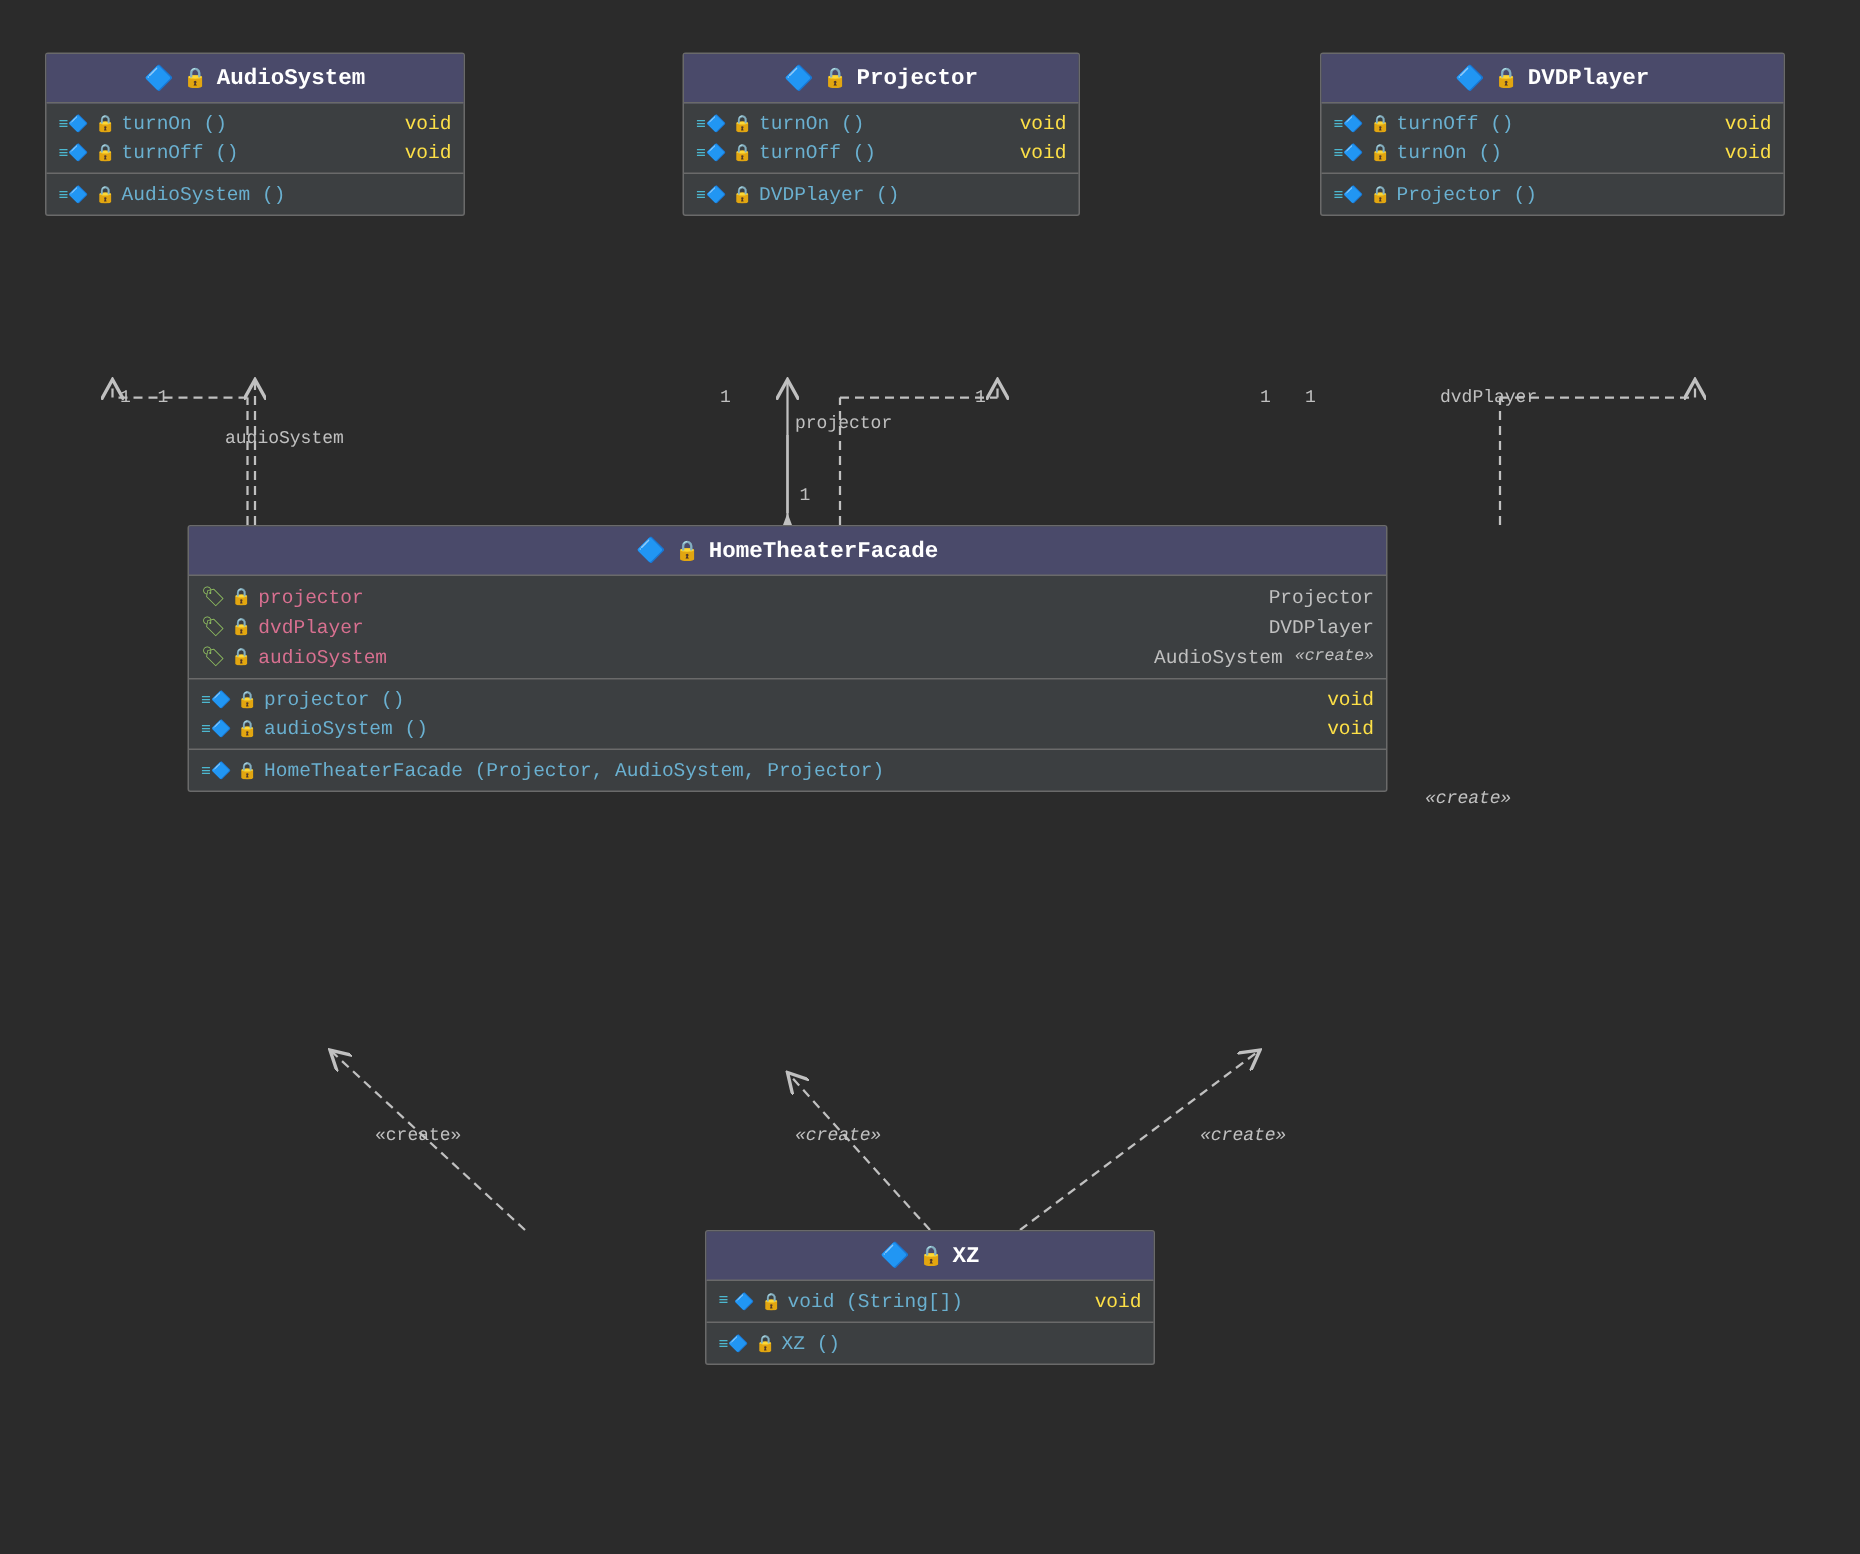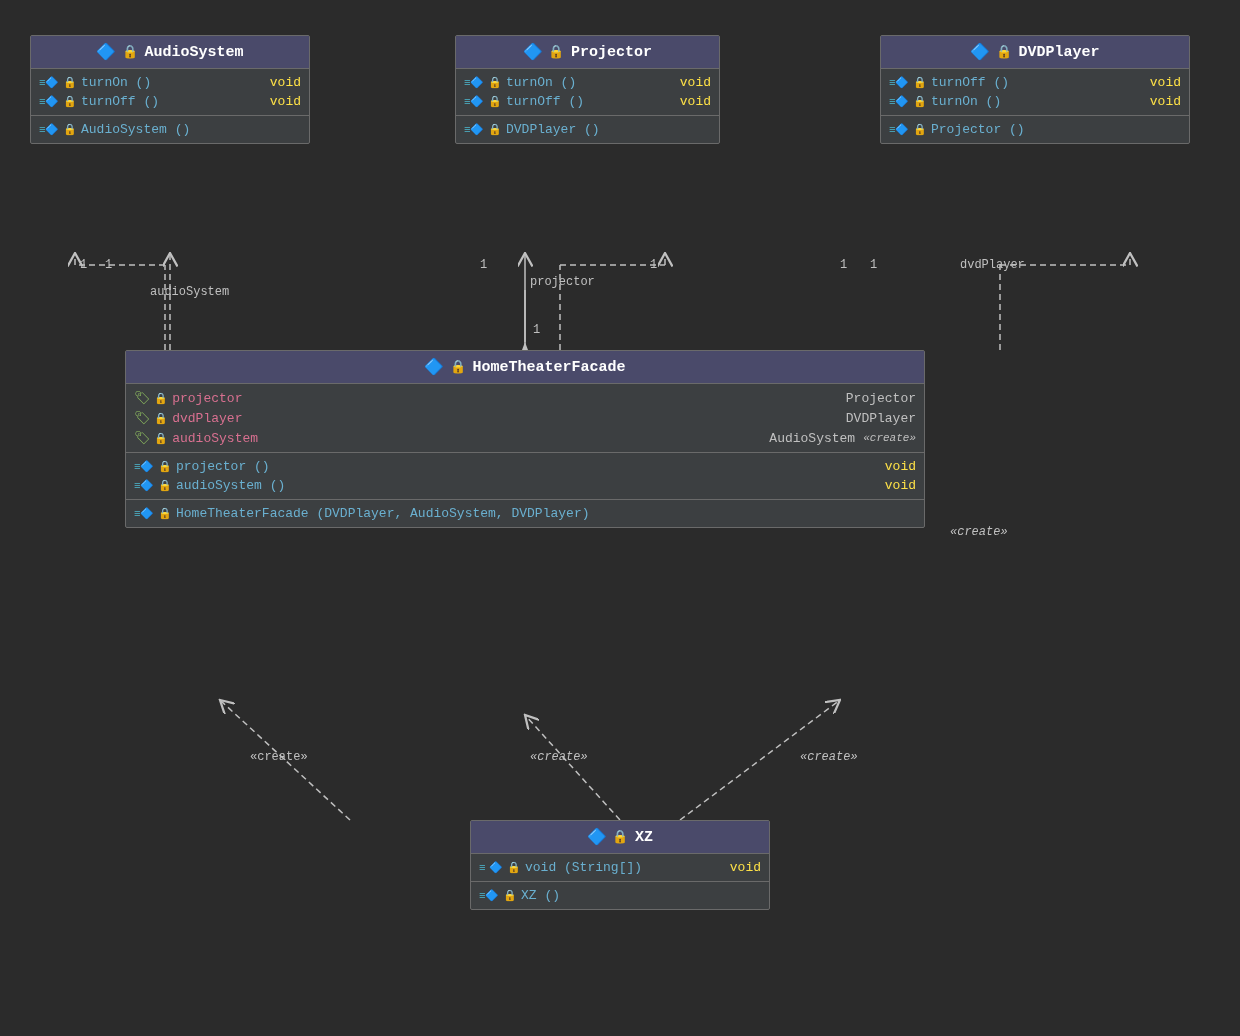--- a/index.html
+++ b/index.html
@@ -255,21 +255,21 @@
       <span style="color:#4db8d0; font-size:11px;">≡🔷</span>
       <span style="color:#e09050; font-size:11px;">🔒</span>
       <span class="method-name">audioSystem ()</span>
       <span class="method-type">void</span>
     </div>
   </div>
   <div class="class-section">
     <div class="class-row">
       <span style="color:#4db8d0; font-size:11px;">≡🔷</span>
       <span style="color:#e09050; font-size:11px;">🔒</span>
-      <span class="method-name">HomeTheaterFacade (DVDPlayer, AudioSystem, DVDPlayer)</span>
+      <span class="method-name">HomeTheaterFacade (Projector, AudioSystem, Projector)</span>
     </div>
   </div>
 </div>
 
 <div class="uml-class" style="left:470px; top:820px; width:300px;">
   <div class="class-header">
     <span style="color:#4db8d0; font-size:16px;">🔷</span>
     <span style="color:#e09050; font-size:13px;">🔒</span>
     <span class="class-header-title">XZ</span>
   </div>

